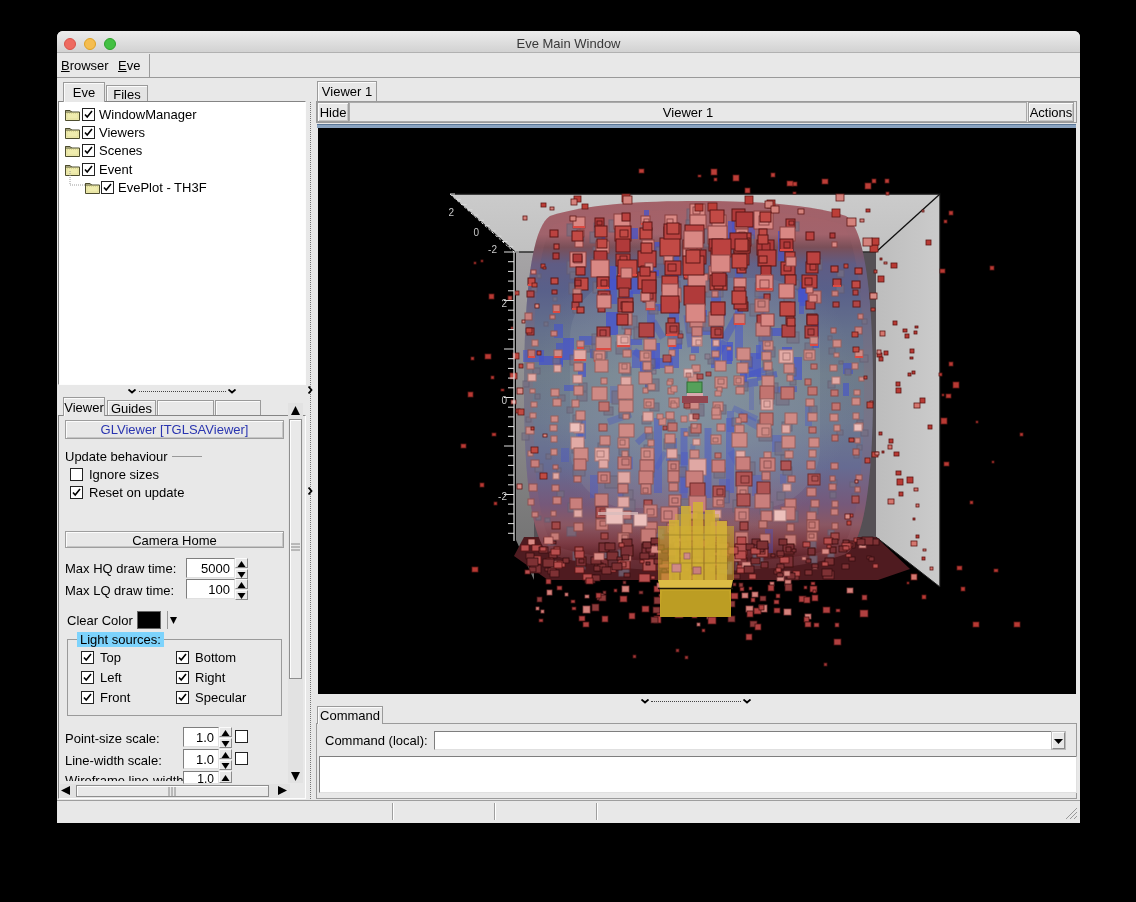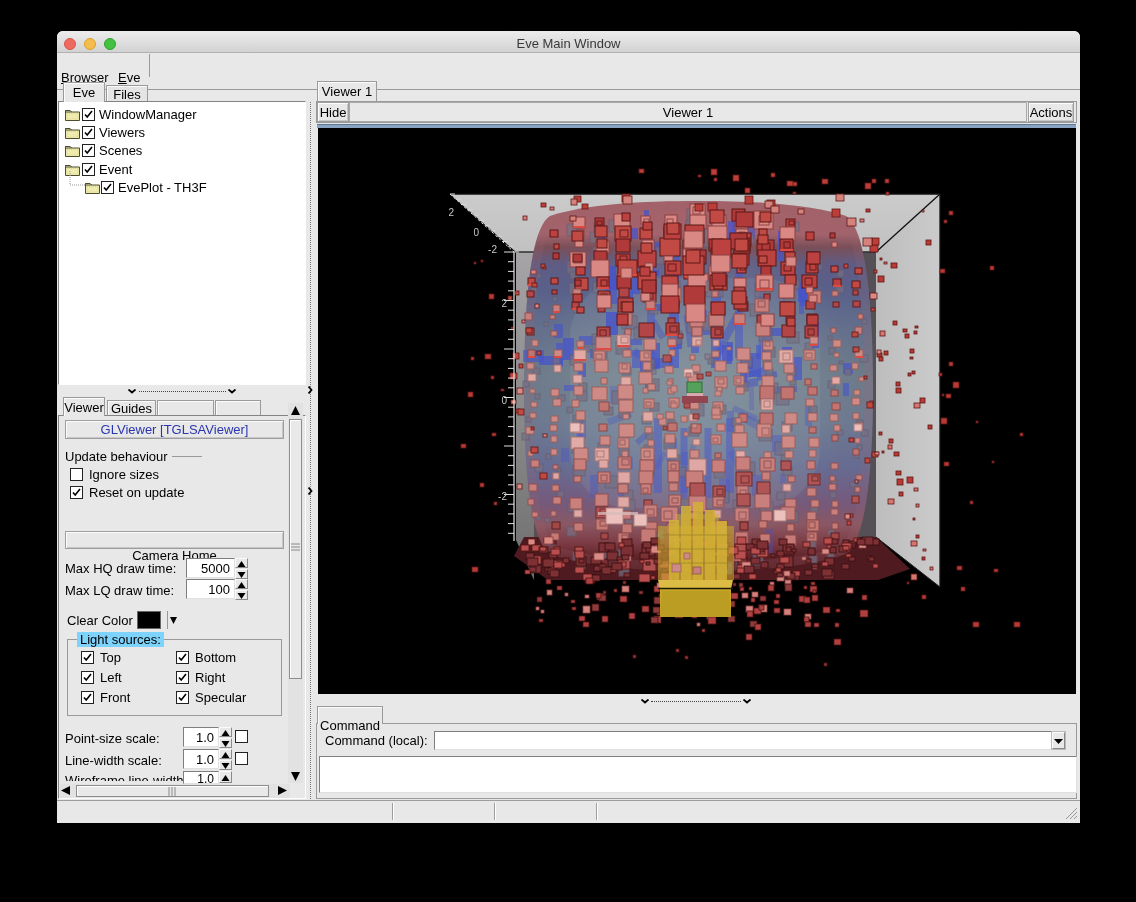--- a/index.html
+++ b/index.html
@@ -3,21 +3,21 @@
 *{margin:0;padding:0;box-sizing:border-box;}
 html,body{width:1136px;height:902px;background:#000;font-family:"Liberation Sans",sans-serif;overflow:hidden;}
 #win{position:absolute;left:57px;top:31px;width:1023px;height:792px;background:#e8e8e8;border-radius:6px 6px 0 0;}
 .abs{position:absolute;}
 #titlebar{left:0;top:0;width:1023px;height:22px;background:linear-gradient(#ececec,#d2d2d2);border-bottom:1px solid #b1b1b1;border-radius:6px 6px 0 0;}
 .tl{top:7px;width:12px;height:12px;border-radius:50%;}
 #tlr{left:7px;background:#ee6a60;border:0.5px solid #d95349;}
 #tly{left:27px;background:#f5bd4f;border:0.5px solid #dfa123;}
 #tlg{left:47px;background:#44c043;border:0.5px solid #2da22b;}
 #title{left:0;width:1023px;top:5px;text-align:center;font-size:13px;color:#383838;}
-#menubar{left:0;top:23px;width:1023px;height:24px;background:#e8e8e8;border-bottom:1px solid #999;margin-top:12px;}
+#menubar{left:0;top:23px;width:1023px;height:24px;background:#e8e8e8;border-bottom:1px solid #999;}
 #menubar .mi{position:absolute;top:4px;font-size:13px;color:#000;}
 #menusep{left:92px;top:0px;height:23px;width:1px;background:#9a9a9a;}
 .u{text-decoration:underline;}
 .tab{position:absolute;background:#e8e8e8;border:1px solid #9a9a9a;border-bottom:none;box-shadow:inset 1px 1px 0 #fbfbfb;font-size:13px;text-align:center;color:#000;}
 .sunk{border:1px solid;border-color:#848484 #fdfdfd #fdfdfd #848484;}
 .raised{background:#e8e8e8;border:1px solid;border-color:#fbfbfb #8a8a8a #8a8a8a #fbfbfb;box-shadow:0 0 0 1px #b9b9b9;}
 .btn{position:absolute;background:#e8e8e8;border:1px solid #9e9e9e;box-shadow:inset 1px 1px 0 #fcfcfc,inset -1px -1px 0 #c6c6c6;font-size:13px;text-align:center;}
 .lab{position:absolute;font-size:13px;color:#000;white-space:nowrap;}
 .cb{position:absolute;width:13px;height:13px;background:#fff;border:1px solid #222;}
 .inp{position:absolute;background:#fff;border:1px solid;border-color:#7e7e7e #e0e0e0 #e0e0e0 #7e7e7e;font-size:13px;text-align:right;color:#000;}
@@ -117,21 +117,21 @@
 <div class="lab" style="left:8px;top:418px">Update behaviour</div>
 <div class="abs" style="left:115px;top:425px;width:30px;border-top:1px solid #999"></div>
 <div class="cb" style="left:13px;top:437px"></div>
     <div class="lab" style="left:32px;top:436px">Ignore sizes</div>
 <div class="cb" style="left:13px;top:455px">
       <svg style="display:block" width="11" height="11" viewBox="0 0 11 11">
         <path d="M2 5.5 L4.2 8 L9 2" stroke="#000" stroke-width="1.6" fill="none"></path>
       </svg>
     </div>
     <div class="lab" style="left:32px;top:454px">Reset on update</div>
-<div class="btn" style="left:8px;top:500px;width:219px;height:17px;padding-top:16px">Camera Home</div>
+<div class="btn" style="left:8px;top:500px;width:219px;height:17px;padding-top:1px">Camera Home</div>
 <div class="lab" style="left:8px;top:530px">Max HQ draw time:</div>
 <div class="inp" style="left:129px;top:527px;width:49px;height:20px;padding:2px 4px 0 0">5000</div>
     <div class="spin" style="left:178px;top:527px">
       <svg width="11" height="8" style="position:absolute;left:1px;top:1px">
         <path d="M4.5 1 L8.5 7 L0.5 7 Z" fill="#000"></path>
       </svg>
     </div>
     <div class="spin" style="left:178px;top:538px">
       <svg width="11" height="8" style="position:absolute;left:1px;top:1px">
         <path d="M0.5 1 L8.5 1 L4.5 7 Z" fill="#000"></path>
@@ -1693,21 +1693,21 @@
       <svg style="display:block" width="8" height="5">
         <path d="M0.5 0.5 L4 3.5 L7.5 0.5" stroke="#000" stroke-width="1.8" fill="none"></path>
       </svg>
     </div>
 <div class="abs" style="left:686px;top:668px">
       <svg style="display:block" width="8" height="5">
         <path d="M0.5 0.5 L4 3.5 L7.5 0.5" stroke="#000" stroke-width="1.8" fill="none"></path>
       </svg>
     </div>
 <div class="abs" style="left:594px;top:670px;width:90px;border-top:1px dotted #444"></div>
-<div class="tab" style="left:260px;top:675px;width:66px;height:18px;padding-top:11px;z-index:3">Command</div>
+<div class="tab" style="left:260px;top:675px;width:66px;height:18px;padding-top:1px;z-index:3">Command</div>
 <div class="abs" style="left:259px;top:692px;width:761px;height:76px;background:#e8e8e8;border:1px solid #9a9a9a"></div>
 <div class="lab" style="left:268px;top:702px">Command (local):</div>
 <div class="abs" style="left:377px;top:700px;width:632px;height:19px;background:#fff;border:1px solid;border-color:#7e7e7e #e0e0e0 #e0e0e0 #7e7e7e"></div>
 <div class="abs raised" style="left:995px;top:701px;width:13px;height:17px">
       <svg style="display:block;position:absolute;left:1px;top:6px" width="9" height="5">
         <path d="M0 0 L9 0 L4.5 5 Z" fill="#000"></path>
       </svg>
     </div>
 <div class="abs" style="left:262px;top:725px;width:758px;height:37px;background:#fff;border:1px solid;border-color:#7e7e7e #e0e0e0 #e0e0e0 #7e7e7e"></div>
 <div class="abs" style="left:0px;top:769px;width:1023px;height:22px;background:#e8e8e8;border-top:1px solid #9e9e9e"></div>

